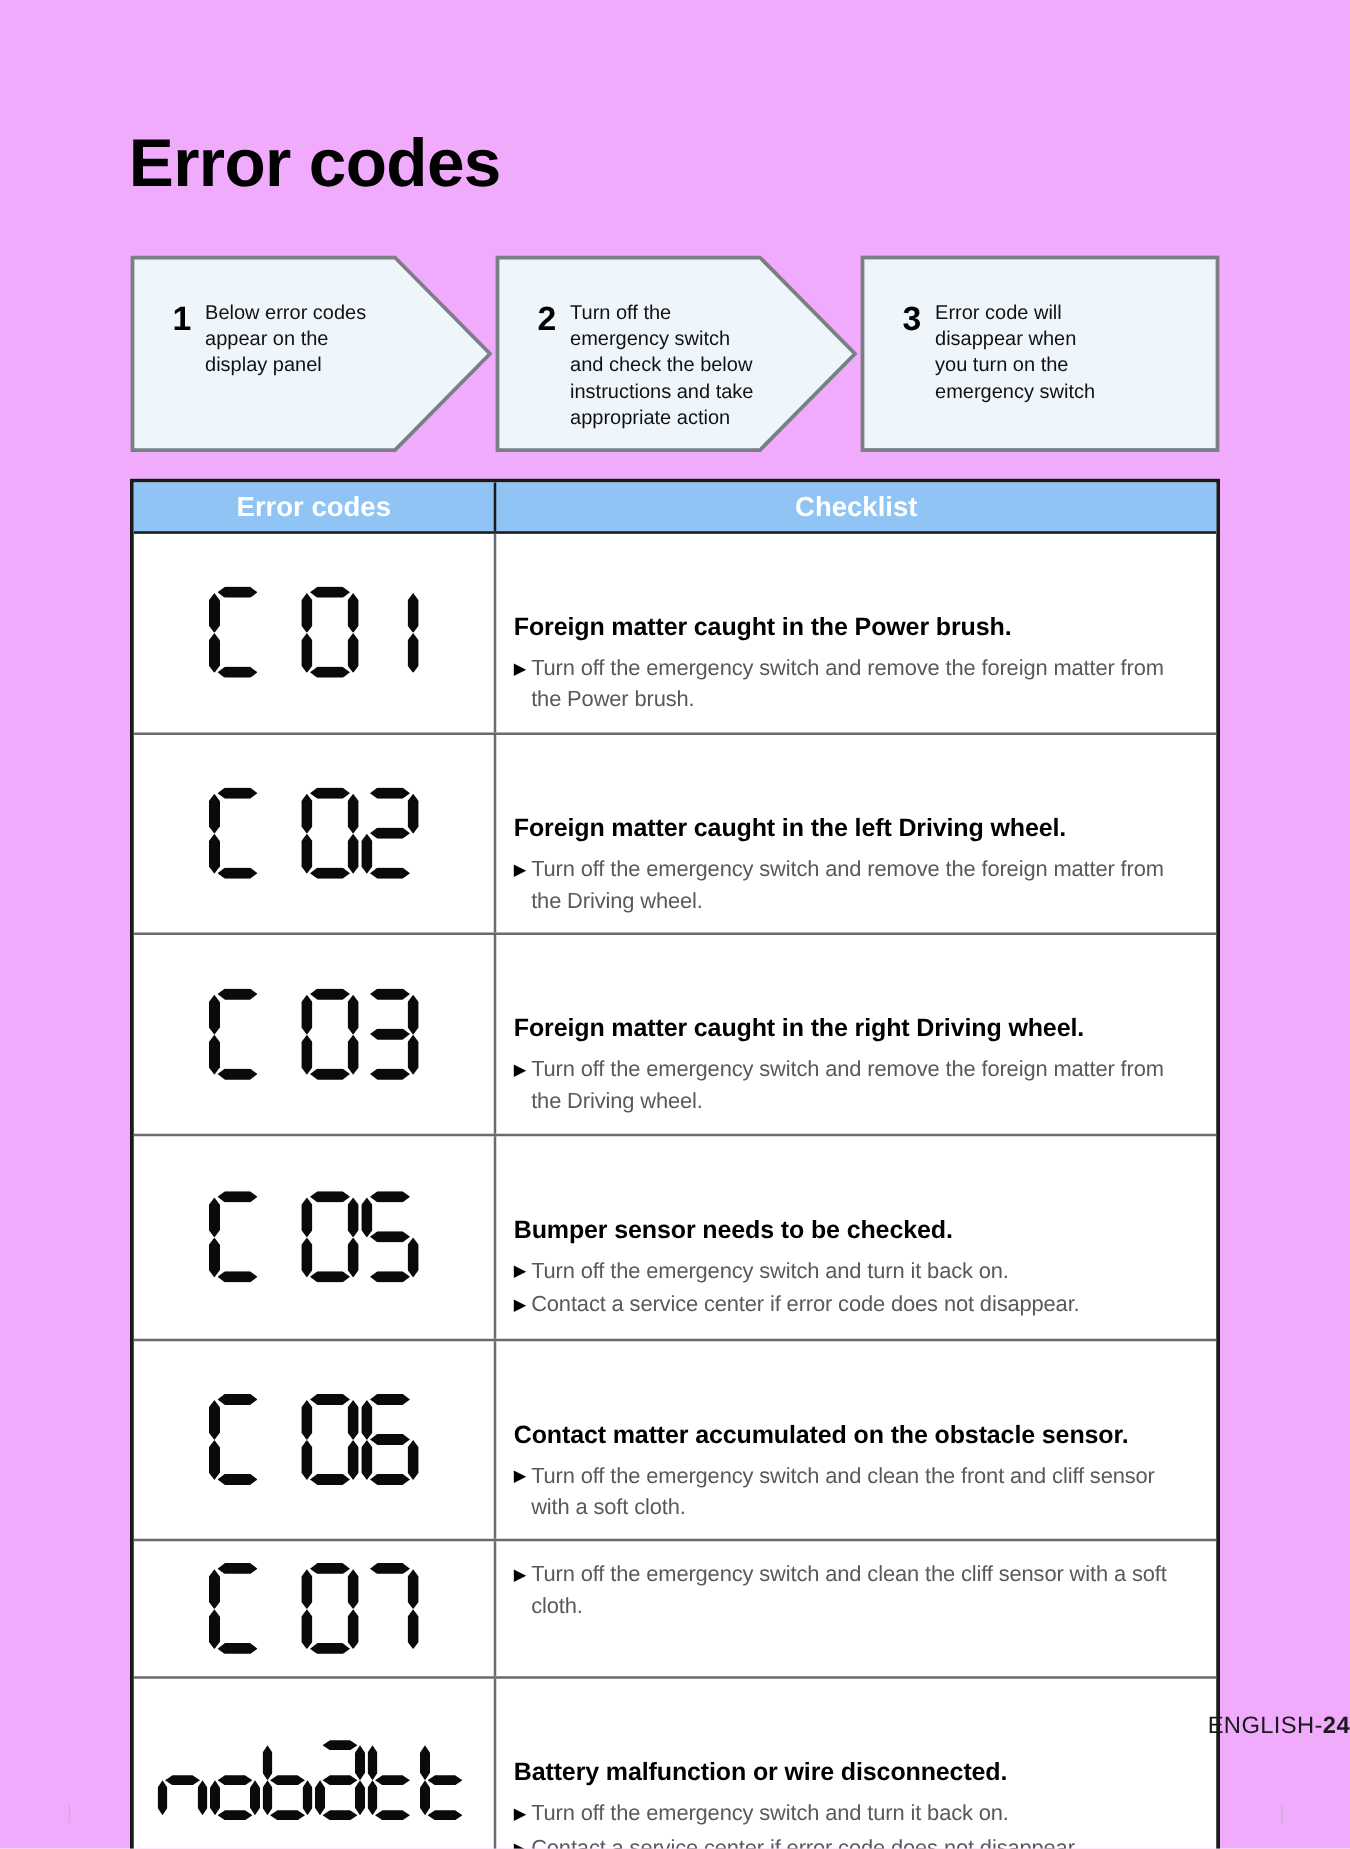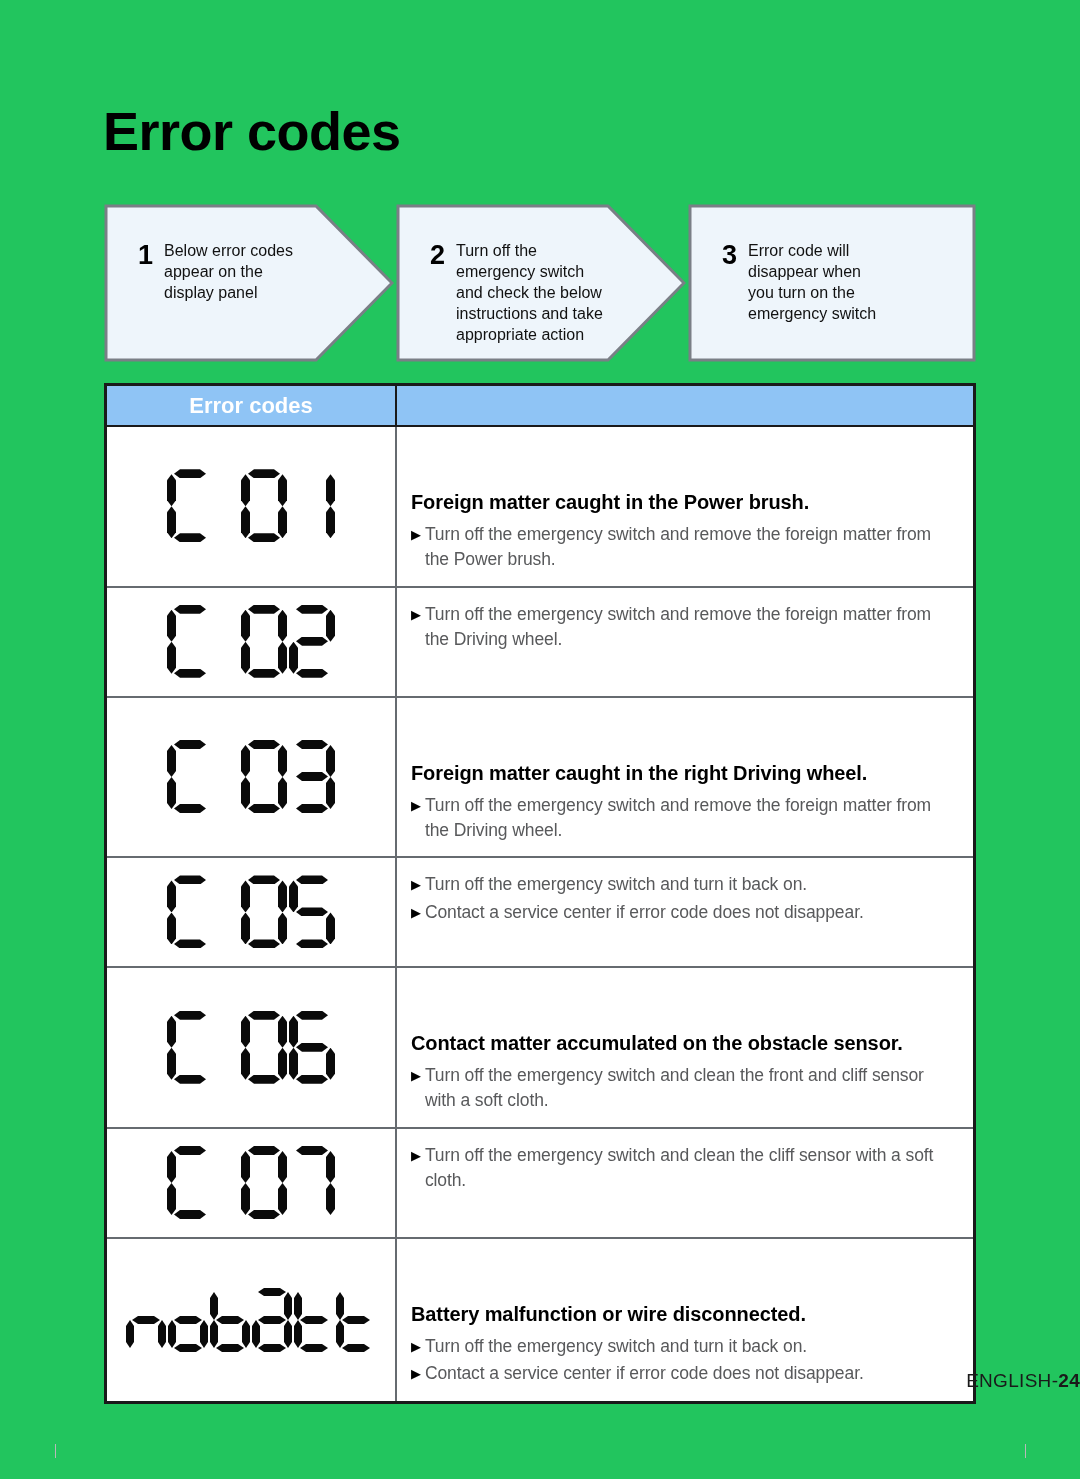--- a/index.html
+++ b/index.html
@@ -6,21 +6,21 @@
   html, body {
     width: 1080px;
     height: 1479px;
     background: #ffffff;
     font-family: "Liberation Sans", sans-serif;
   }
   .page {
     position: relative;
     width: 1080px;
     height: 1479px;
-    background: #22c55e;
+    background: #f0abfc;
     overflow: hidden;
   }
 
   
   .page-title {
     position: absolute;
     left: 103px;
     top: 103px;
     font-size: 54px;
     font-weight: bold;
@@ -277,20 +277,21 @@
 emergency switch</span>
       </div>
     </div>
 
   </div>
 
   <div class="table">
 
     <div class="thead">
       <div class="th th-code">Error codes</div>
+      <div class="th th-check">Checklist</div>
     </div>
 
     <div id="rows-container">
         <div class="trow">
           <div class="cell-code">
             <div class="lcd">
               <span class="seg-char">
                 <span class="seg h ha"></span>
                 <span class="seg h hd"></span>
                 <span class="seg v vf"></span>
@@ -340,20 +341,21 @@
               <span class="seg-char">
                 <span class="seg h ha"></span>
                 <span class="seg h hg"></span>
                 <span class="seg h hd"></span>
                 <span class="seg v vb"></span>
                 <span class="seg v ve"></span>
               </span>
             </div>
           </div>
           <div class="cell-check">
+            <div class="check-title">Foreign matter caught in the left Driving wheel.</div>
             <div class="bullet-line">
               <span class="bullet-mark">▶</span>
               <span>Turn off the emergency switch and remove the foreign matter from the Driving wheel.</span>
             </div>
           </div>
         </div>
         <div class="trow">
           <div class="cell-code">
             <div class="lcd">
               <span class="seg-char">
@@ -409,20 +411,21 @@
               <span class="seg-char">
                 <span class="seg h ha"></span>
                 <span class="seg h hg"></span>
                 <span class="seg h hd"></span>
                 <span class="seg v vf"></span>
                 <span class="seg v vc"></span>
               </span>
             </div>
           </div>
           <div class="cell-check">
+            <div class="check-title">Bumper sensor needs to be checked.</div>
             <div class="bullet-line">
               <span class="bullet-mark">▶</span>
               <span>Turn off the emergency switch and turn it back on.</span>
             </div>
             <div class="bullet-line">
               <span class="bullet-mark">▶</span>
               <span>Contact a service center if error code does not disappear.</span>
             </div>
           </div>
         </div>

